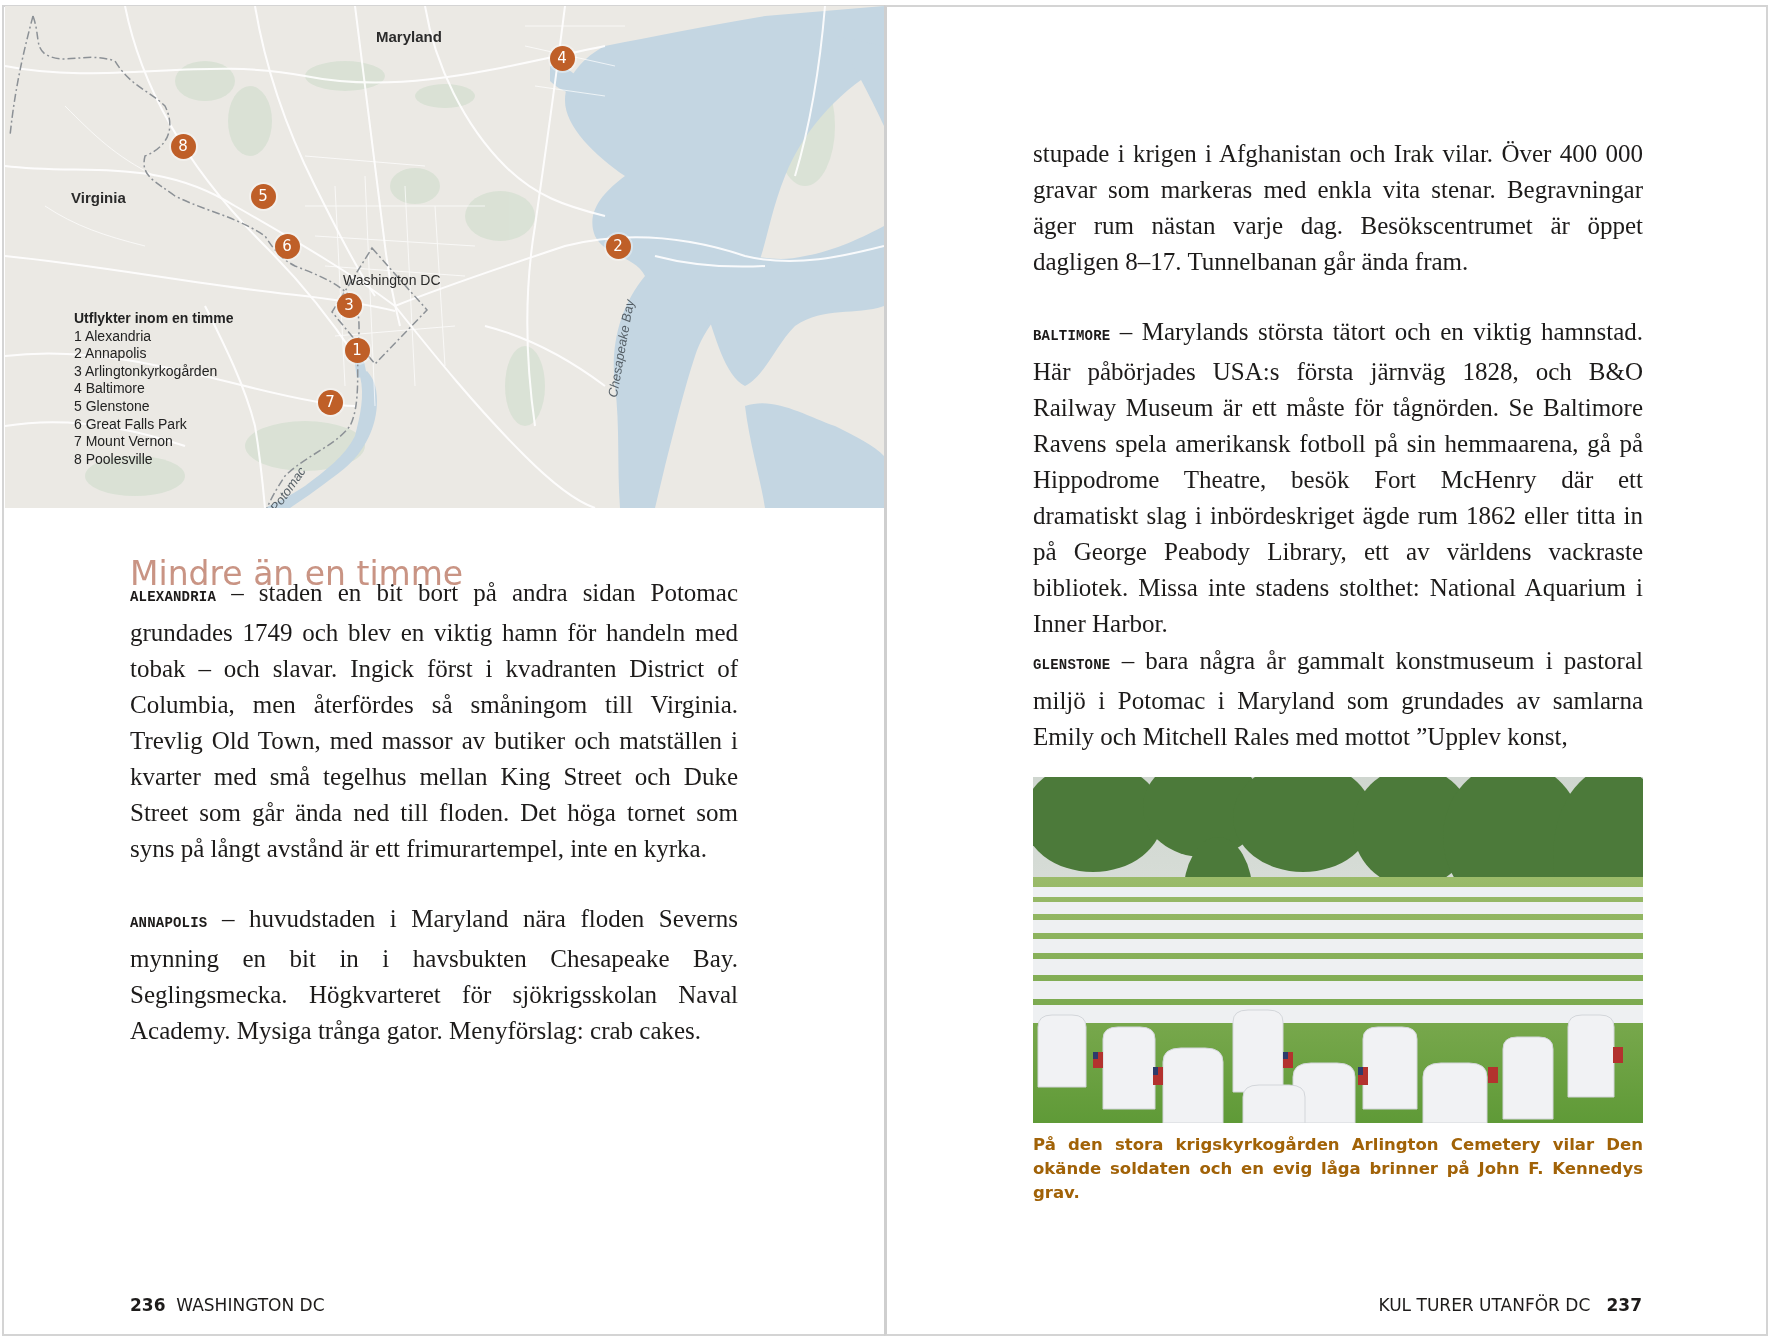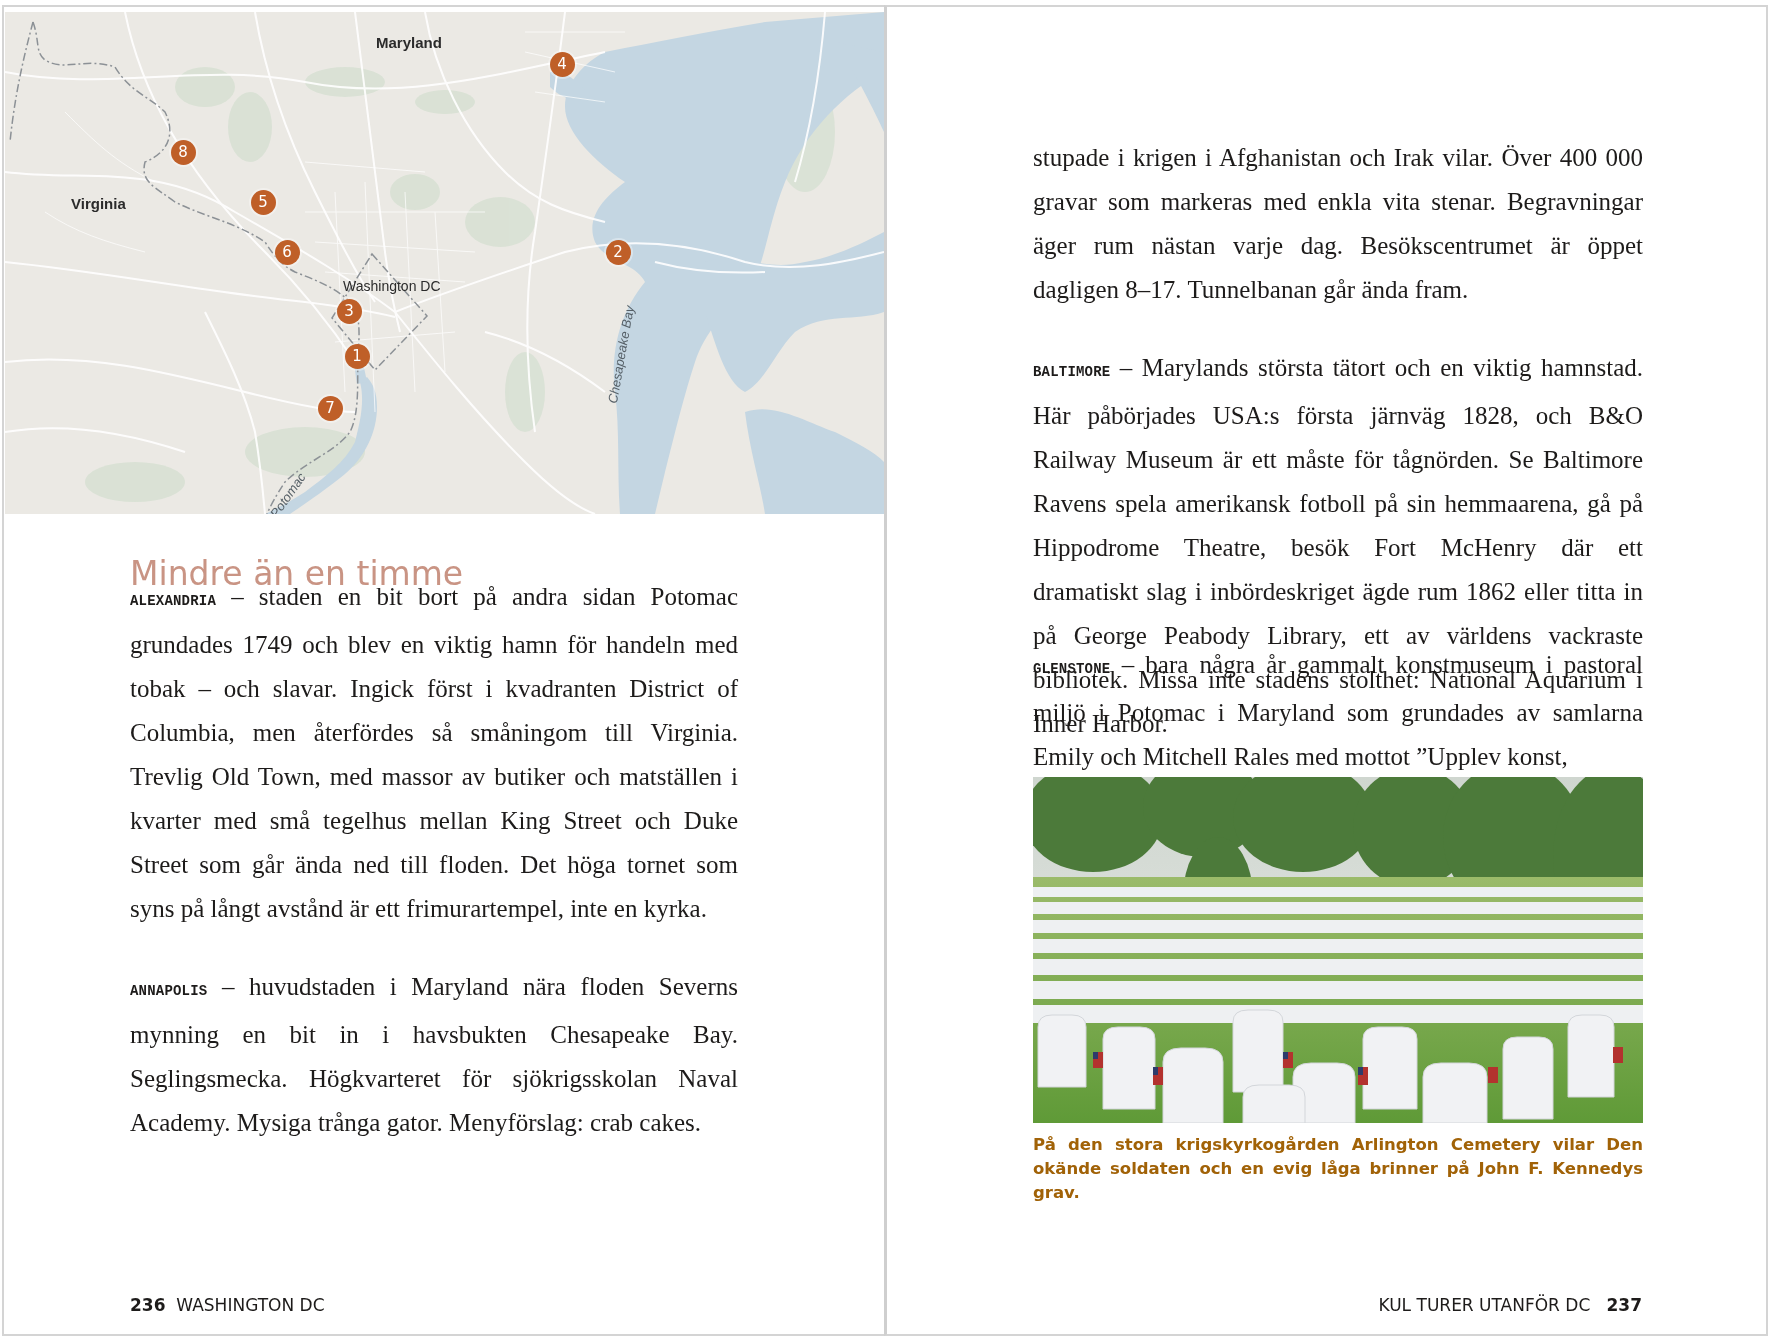--- a/index.html
+++ b/index.html
@@ -2,31 +2,31 @@
 <html><head>
 <meta charset="utf-8">
 <style>
   html, body { margin:0; padding:0; background:#ffffff; }
   body { width:1772px; height:1340px; position:relative; overflow:hidden; font-family:"DejaVu Serif", serif; color:#1d1b1a; }
   .page { position:absolute; top:5px; height:1331px; background:#fff; border:2px solid #d4d4d4; box-sizing:border-box; }
   #page-left { left:2px; width:884px; border-right:none; }
   #page-right { left:884px; width:884px; border-left:3px solid #cfcfcf; }
 
   
-  #map { position:absolute; left:5px; top:12px; width:879px; height:502px; background:#ebe9e4; overflow:hidden; }
+  #map { position:absolute; left:5px; top:6px; width:879px; height:502px; background:#ebe9e4; overflow:hidden; }
   #map svg { position:absolute; left:0; top:0; }
   .map-label { position:absolute; font-family:"Liberation Sans", sans-serif; font-size:14px; color:#2b2b2b; white-space:nowrap; }
   .map-label.bold { font-weight:bold; font-size:15px; }
   .water-label { position:absolute; font-family:"Liberation Sans", sans-serif; font-style:italic; font-size:13px; color:#555f66; white-space:nowrap; }
   .marker { position:absolute; width:25px; height:25px; margin-left:-12.5px; margin-top:-12.5px; border-radius:50%; background:#bf5f28; color:#fff; font-family:"DejaVu Sans", sans-serif; font-size:15px; line-height:25px; text-align:center; box-shadow:0 0 0 2px rgba(255,255,255,0.35); }
   #legend { position:absolute; left:69px; top:304px; font-family:"Liberation Sans", sans-serif; font-size:14px; line-height:17.6px; color:#222; }
   #legend .legend-title { font-weight:bold; font-size:14px; }
 
   
-  .col { position:absolute; font-family:"Liberation Serif", serif; font-size:25px; line-height:44px; color:#1d1b1a; text-align:justify; }
+  .col { position:absolute; font-family:"Liberation Serif", serif; font-size:25px; line-height:36px; color:#1d1b1a; text-align:justify; }
   .col p { margin:0 0 34px 0; }
   .col p:last-child { margin-bottom:0; }
   .kw { font-family:Liberation Mono, monospace; font-weight:bold; font-size:14px; letter-spacing:0.2px; }
   .it { }
   #section-heading { position:absolute; left:130px; top:527px; font-family:"DejaVu Sans", sans-serif; font-size:33px; color:#c99484; font-weight:normal; }
   #left-col { left:130px; top:575px; width:608px; }
   #right-col { left:1033px; top:136px; width:610px; }
   #glenstone-col { left:1033px; top:643px; width:610px; }
 
   
@@ -115,20 +115,31 @@
 
   <div class="marker" style="left:352px; top:344px;">1</div>
   <div class="marker" style="left:613px; top:240px;">2</div>
   <div class="marker" style="left:344px; top:299px;">3</div>
   <div class="marker" style="left:557px; top:52px;">4</div>
   <div class="marker" style="left:258px; top:190px;">5</div>
   <div class="marker" style="left:282px; top:240px;">6</div>
   <div class="marker" style="left:325px; top:396px;">7</div>
   <div class="marker" style="left:178px; top:140px;">8</div>
 
+  <div id="legend">
+    <div class="legend-title">Utflykter inom en timme</div>
+    <div>1 Alexandria</div>
+    <div>2 Annapolis</div>
+    <div>3 Arlingtonkyrkogården</div>
+    <div>4 Baltimore</div>
+    <div>5 Glenstone</div>
+    <div>6 Great Falls Park</div>
+    <div>7 Mount Vernon</div>
+    <div>8 Poolesville</div>
+  </div>
 </div>
 
 <h2 id="section-heading">Mindre än en timme</h2>
 <div class="col" id="left-col">
   <p><span class="kw">ALEXANDRIA</span><span> – staden en bit bort på andra sidan Potomac grundades 1749 och blev en viktig hamn för handeln med tobak – och slavar. Ingick först i kvadranten District of Columbia, men återfördes så småningom till Virginia. Trevlig Old Town, med massor av butiker och matställen i kvarter med små tegelhus mellan King Street och Duke Street som går ända ned till floden. Det höga tornet som syns på långt avstånd är ett frimurartempel, inte en kyrka.</span></p>
   <p><span class="kw">ANNAPOLIS</span><span> – huvudstaden i Maryland nära floden Severns mynning en bit in i havsbukten Chesapeake Bay. Seglingsmecka. Högkvarteret för sjökrigsskolan Naval Academy. Mysiga trånga gator. Menyförslag: </span><span class="it">crab cakes</span><span>.</span></p>
 </div>
 
 <div class="footer" id="footer-left"><span class="num">236</span>&nbsp;&nbsp;<span>WASHINGTON DC</span></div>
 

